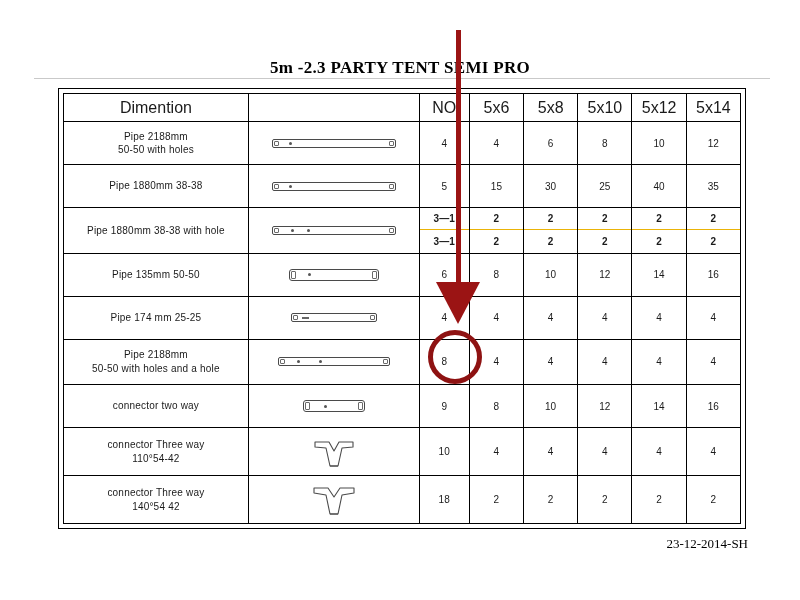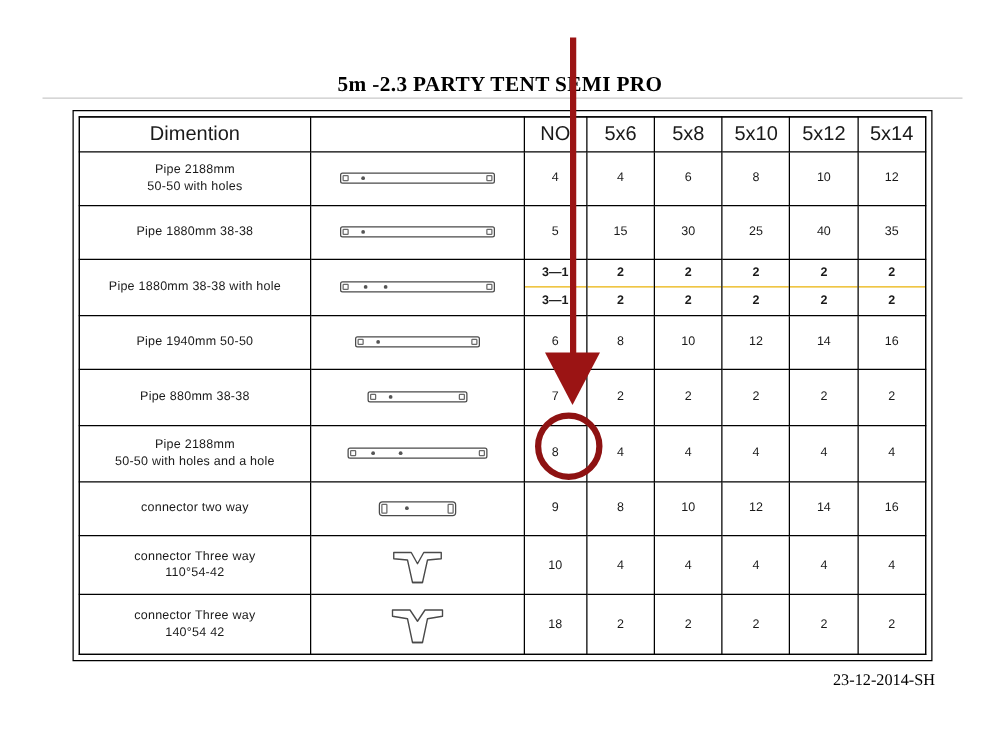--- a/index.html
+++ b/index.html
@@ -303,63 +303,63 @@
         <td class="sub-cell">
           <div class="subrow top">2</div>
           <div class="subrow">2</div>
         </td>
         <td class="sub-cell">
           <div class="subrow top">2</div>
           <div class="subrow">2</div>
         </td>
       </tr>
 
+
       <tr style="height:36px">
         <td class="dim-cell">
-          <div>Pipe 1940mm 50-50</div>
-        </td>
-        <td class="img-cell">
-          <div class="draw">
-            <div class="pipe" style="width:100px">
-              <div class="cap l"></div>
-                <div class="cap r"></div>
-              <div class="hole" style="left:16px"></div>
+          <div>Pipe 135mm 50-50</div>
+        </td>
+        <td class="img-cell">
+          <div class="draw">
+            <div class="pipe tall" style="width:90px">
+              <div class="cap l"></div>
+                <div class="cap r"></div>
+              <div class="hole" style="left:18px"></div>
             </div>
           </div>
         </td>
         <td class="no-cell">6</td>
         <td class="size-cell">8</td>
         <td class="size-cell">10</td>
         <td class="size-cell">12</td>
         <td class="size-cell">14</td>
         <td class="size-cell">16</td>
       </tr>
 
-
-
-      <tr style="height:38px">
-        <td class="dim-cell">
-          <div>Pipe 880mm 38-38</div>
-        </td>
-        <td class="img-cell">
-          <div class="draw">
-            <div class="pipe" style="width:80px">
-              <div class="cap l"></div>
-                <div class="cap r"></div>
-              <div class="hole" style="left:16px"></div>
-            </div>
-          </div>
-        </td>
-        <td class="no-cell">7</td>
-        <td class="size-cell">2</td>
-        <td class="size-cell">2</td>
-        <td class="size-cell">2</td>
-        <td class="size-cell">2</td>
-        <td class="size-cell">2</td>
-      </tr>
+      <tr style="height:36px">
+        <td class="dim-cell">
+          <div>Pipe 174 mm 25-25</div>
+        </td>
+        <td class="img-cell">
+          <div class="draw">
+            <div class="pipe" style="width:86px">
+              <div class="cap l"></div>
+                <div class="cap r"></div>
+              <div class="slot" style="left:10px"></div>
+            </div>
+          </div>
+        </td>
+        <td class="no-cell">4</td>
+        <td class="size-cell">4</td>
+        <td class="size-cell">4</td>
+        <td class="size-cell">4</td>
+        <td class="size-cell">4</td>
+        <td class="size-cell">4</td>
+      </tr>
+
 
       <tr style="height:38px">
         <td class="dim-cell">
           <div>Pipe 2188mm</div>
           <div>50-50 with holes and a hole</div>
         </td>
         <td class="img-cell">
           <div class="draw">
             <div class="pipe" style="width:112px">
               <div class="cap l"></div>

